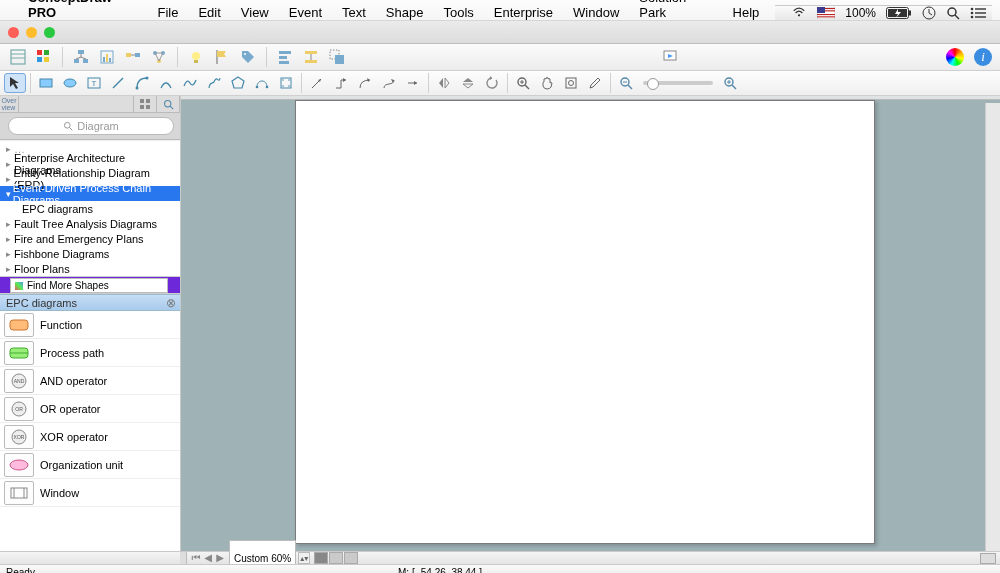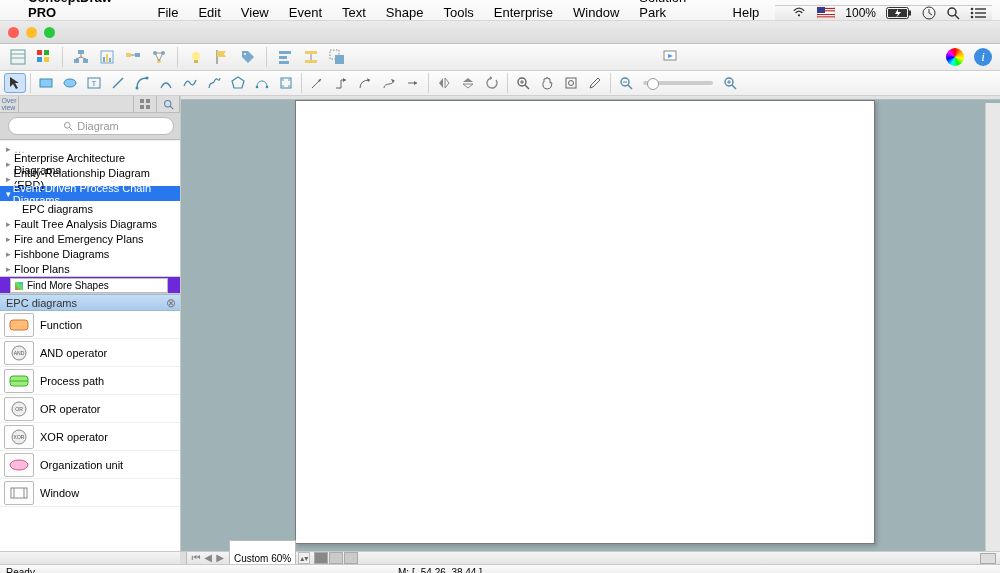--- a/index.html
+++ b/index.html
@@ -512,34 +512,34 @@
         <span class="thumb">
             <svg viewBox="0 0 22 18">
               <rect x="2" y="4" width="18" height="10" rx="3" fill="#fb7" stroke="#c73"></rect>
             </svg>
           </span>
         <span class="lbl">Function</span>
       </div>
       <div class="shape">
         <span class="thumb">
             <svg viewBox="0 0 22 18">
+              <rect x="2" y="4" width="18" height="10" rx="3" fill="#9e7" stroke="#4a3"></rect>
+              <line x1="2" y1="9" x2="20" y2="9" stroke="#4a3"></line>
+            </svg>
+          </span>
+        <span class="lbl">Process path</span>
+      </div>
+      <div class="shape">
+        <span class="thumb">
+            <svg viewBox="0 0 22 18">
               <circle cx="11" cy="9" r="7" fill="#eee" stroke="#888"></circle>
               <text x="11" y="11" font-size="5" text-anchor="middle" fill="#555">AND</text>
             </svg>
           </span>
         <span class="lbl">AND operator</span>
-      </div>
-      <div class="shape">
-        <span class="thumb">
-            <svg viewBox="0 0 22 18">
-              <rect x="2" y="4" width="18" height="10" rx="3" fill="#9e7" stroke="#4a3"></rect>
-              <line x1="2" y1="9" x2="20" y2="9" stroke="#4a3"></line>
-            </svg>
-          </span>
-        <span class="lbl">Process path</span>
       </div>
       <div class="shape">
         <span class="thumb">
             <svg viewBox="0 0 22 18">
               <circle cx="11" cy="9" r="7" fill="#eee" stroke="#888"></circle>
               <text x="11" y="11" font-size="5" text-anchor="middle" fill="#555">OR</text>
             </svg>
           </span>
         <span class="lbl">OR operator</span>
       </div>

